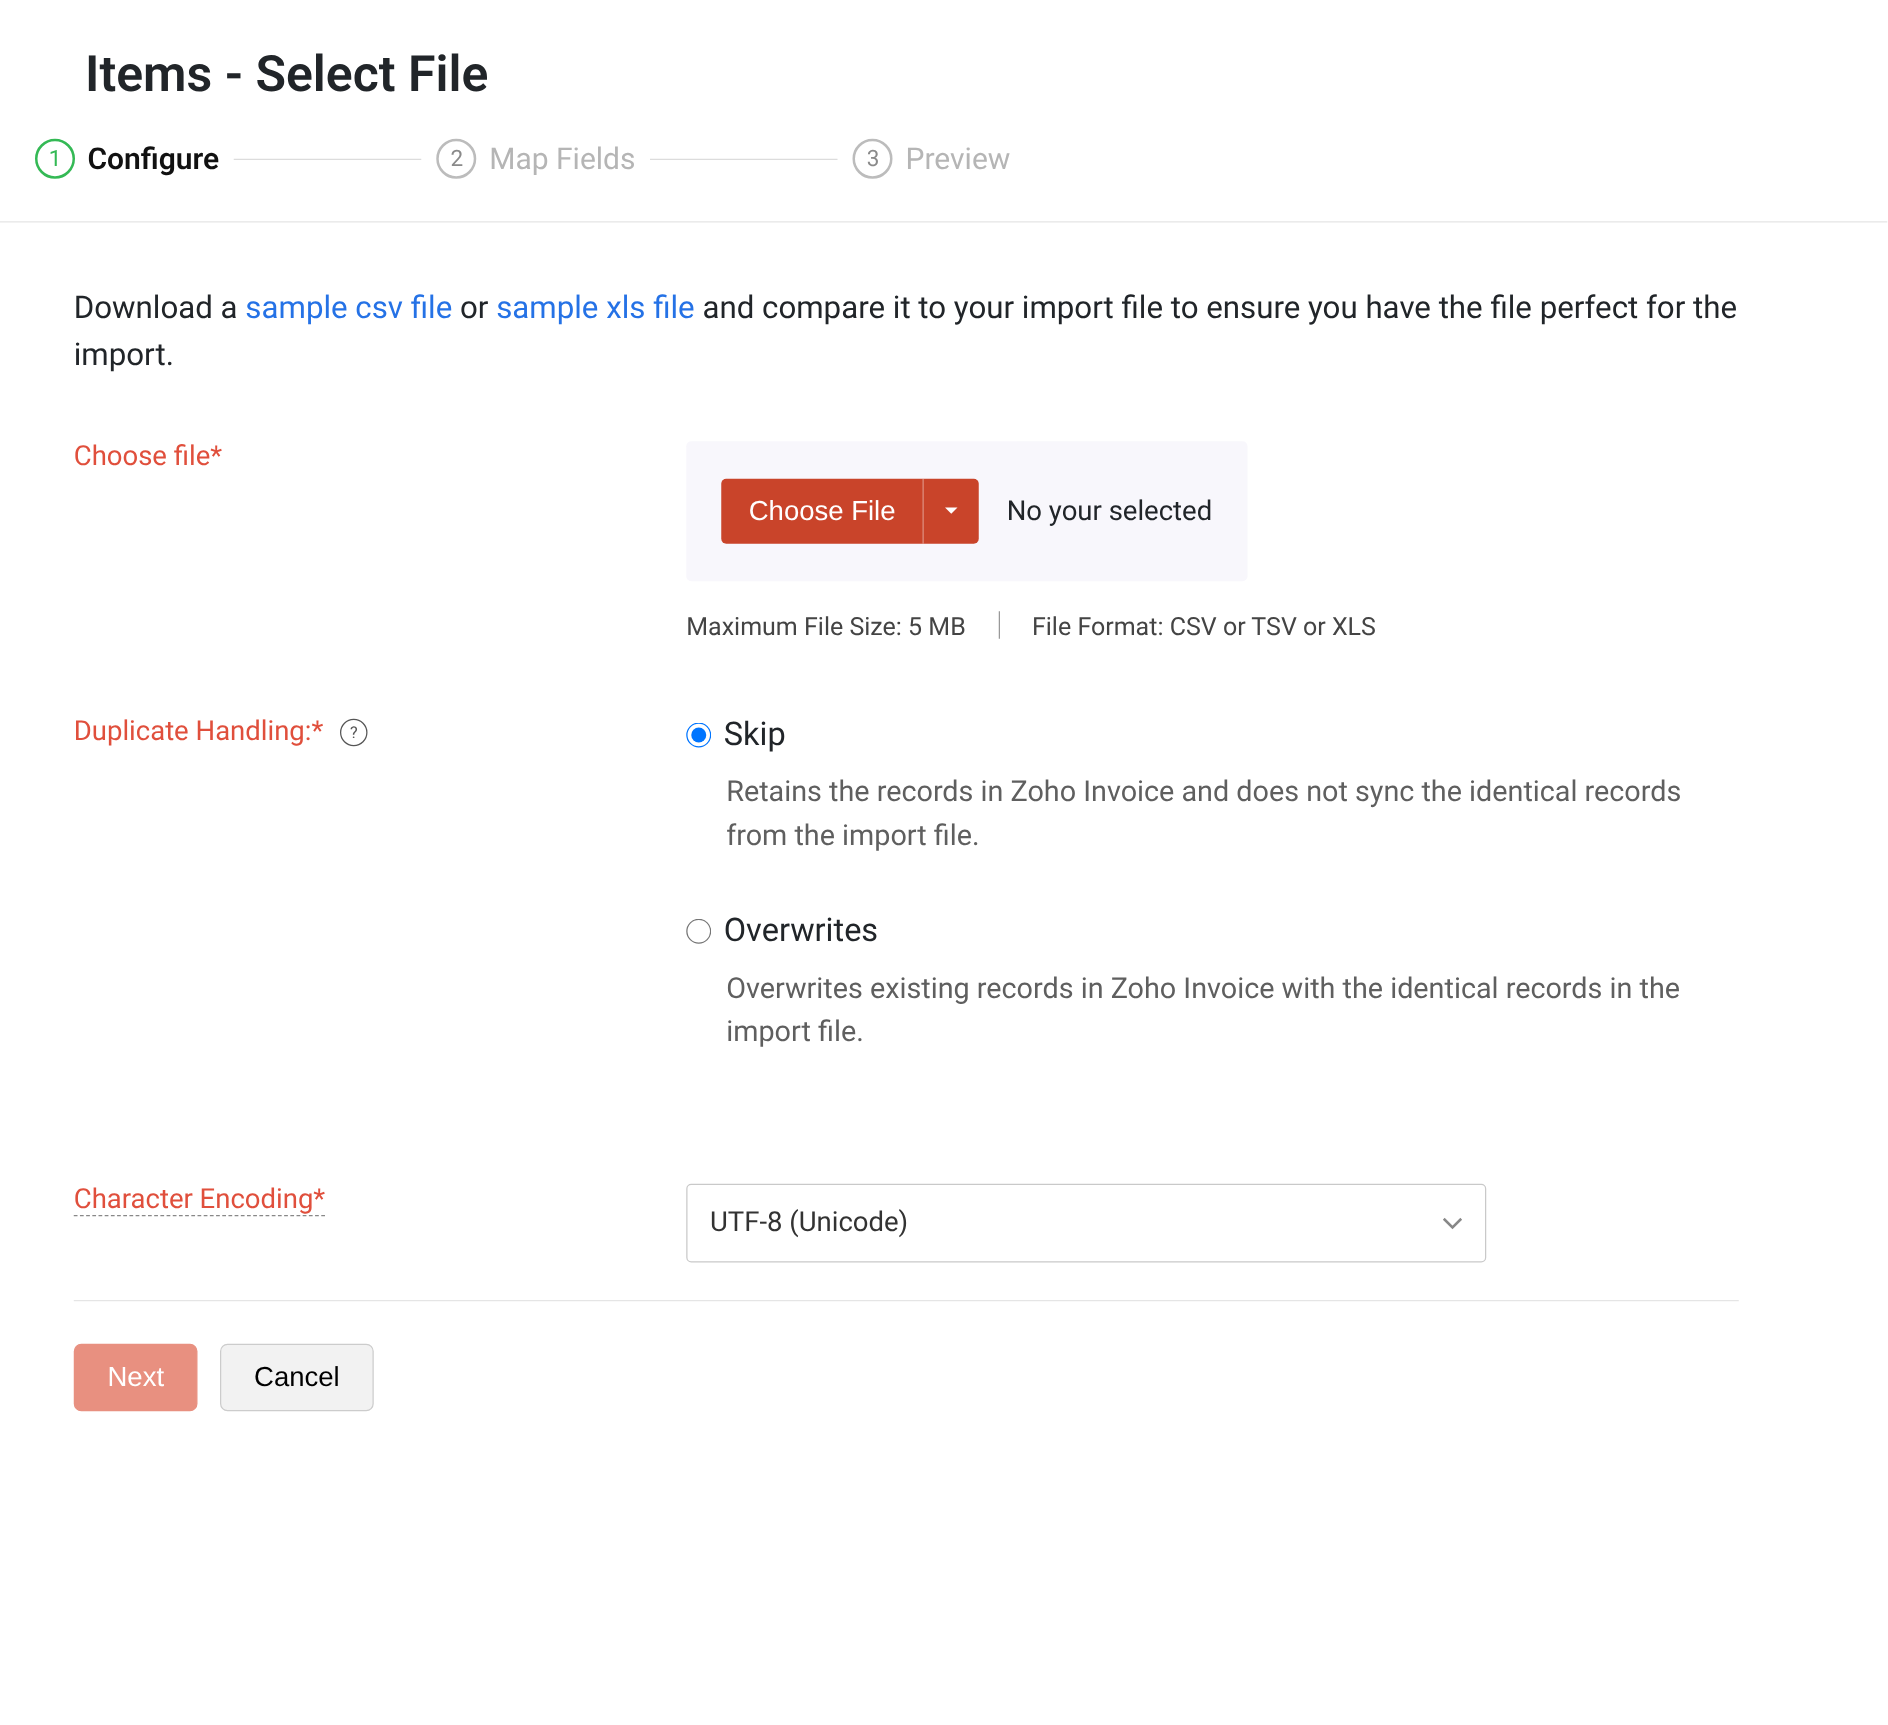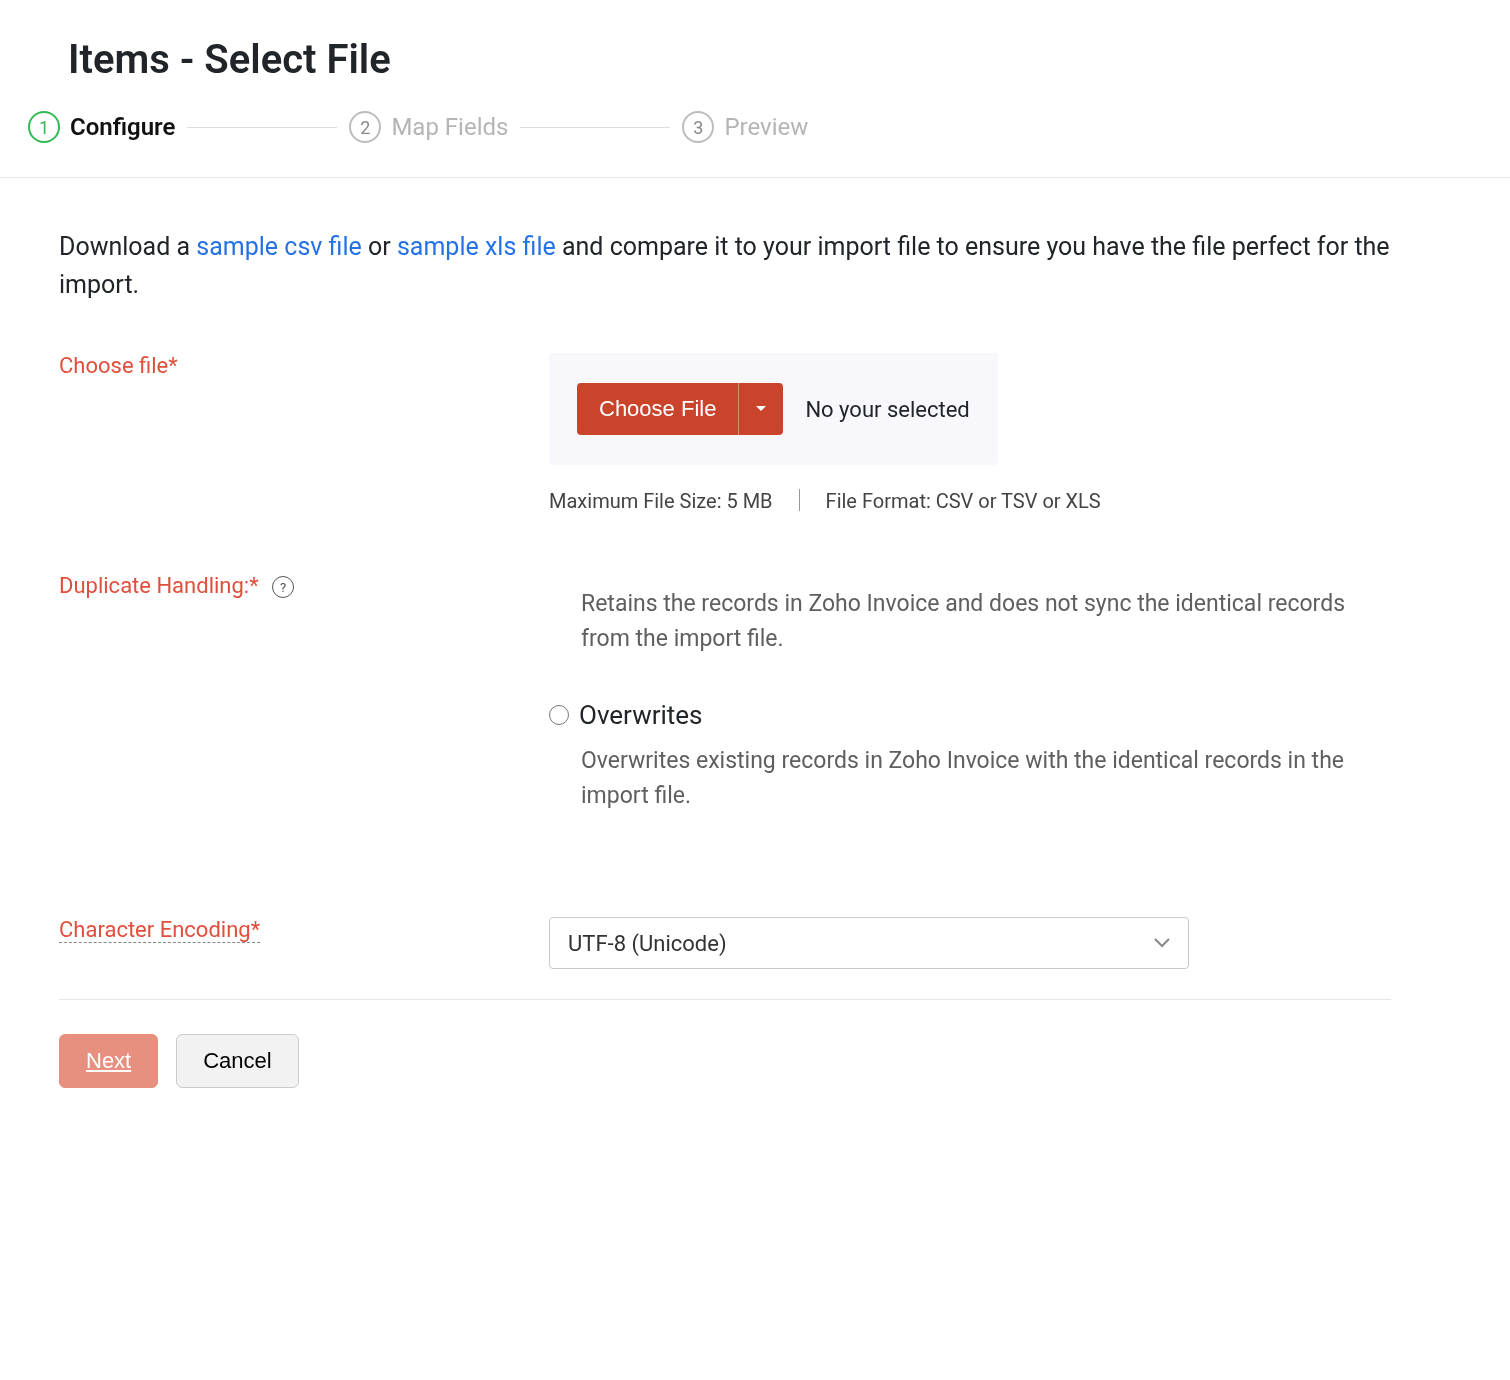--- a/index.html
+++ b/index.html
@@ -126,21 +126,21 @@
       font-size: 23px;
       color: #5f5f5f;
       margin-top: 14px;
       margin-left: 32px;
       line-height: 1.5;
     }
 
     
     .select-like {
       width: 640px;
-      height: 52px;
+      height: 63px;
       border: 1px solid #c9c9c9;
       border-radius: 4px;
       display: flex; align-items: center; justify-content: space-between;
       padding: 0 18px;
       font-size: 22px;
       color: #333;
       background: #fff;
     }
     .select-like svg { width: 16px; height: 10px; }
 
@@ -152,21 +152,20 @@
       border-radius: 6px;
       border: 1px solid #ccc;
       background: #f2f2f2;
       cursor: pointer;
     }
     .btn.primary {
       background: #e89080;
       border-color: #e89080;
       color: #fff;
       margin-right: 14px;
-      text-decoration: underline;
     }
   </style>
 </head>
 <body>
 
 <div class="container">
   <h1 class="page-title">Items - Select File</h1>
 
   <div class="stepper">
     <div class="step active">
@@ -220,20 +219,24 @@
     </div>
 
     
     <div class="field-row">
       <div class="field-label">
         <span>Duplicate Handling:*</span>
         <span class="help-icon">?</span>
       </div>
       <div class="radio-group">
         <div class="radio-option">
+          <label class="radio-head">
+            <input type="radio" name="dup" checked="" style="">
+            <span>Skip</span>
+          </label>
           <div class="radio-desc">Retains the records in Zoho Invoice and does not sync the identical records from the import file.</div>
         </div>
 
         <div class="radio-option">
           <label class="radio-head">
             <input type="radio" name="dup" style="">
             <span>Overwrites</span>
           </label>
           <div class="radio-desc">Overwrites existing records in Zoho Invoice with the identical records in the import file.</div>
         </div>

